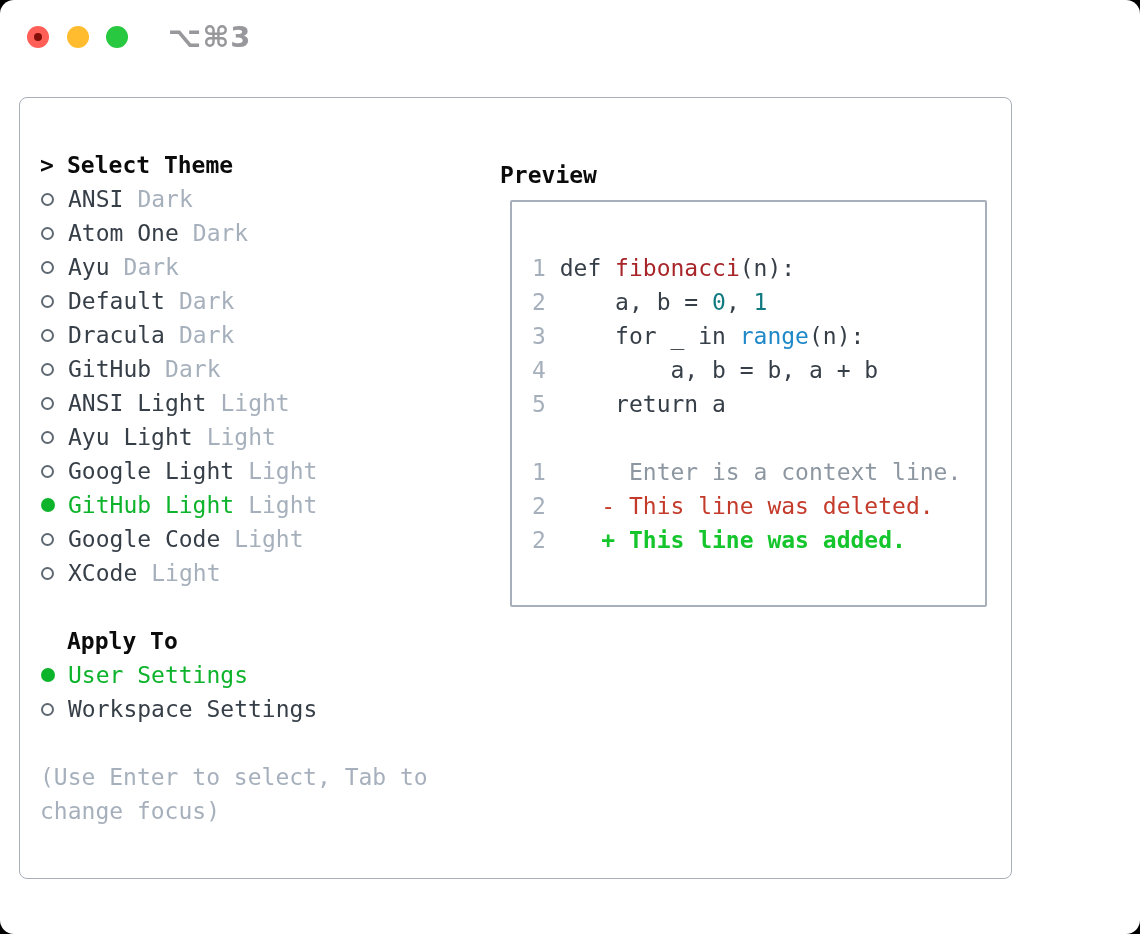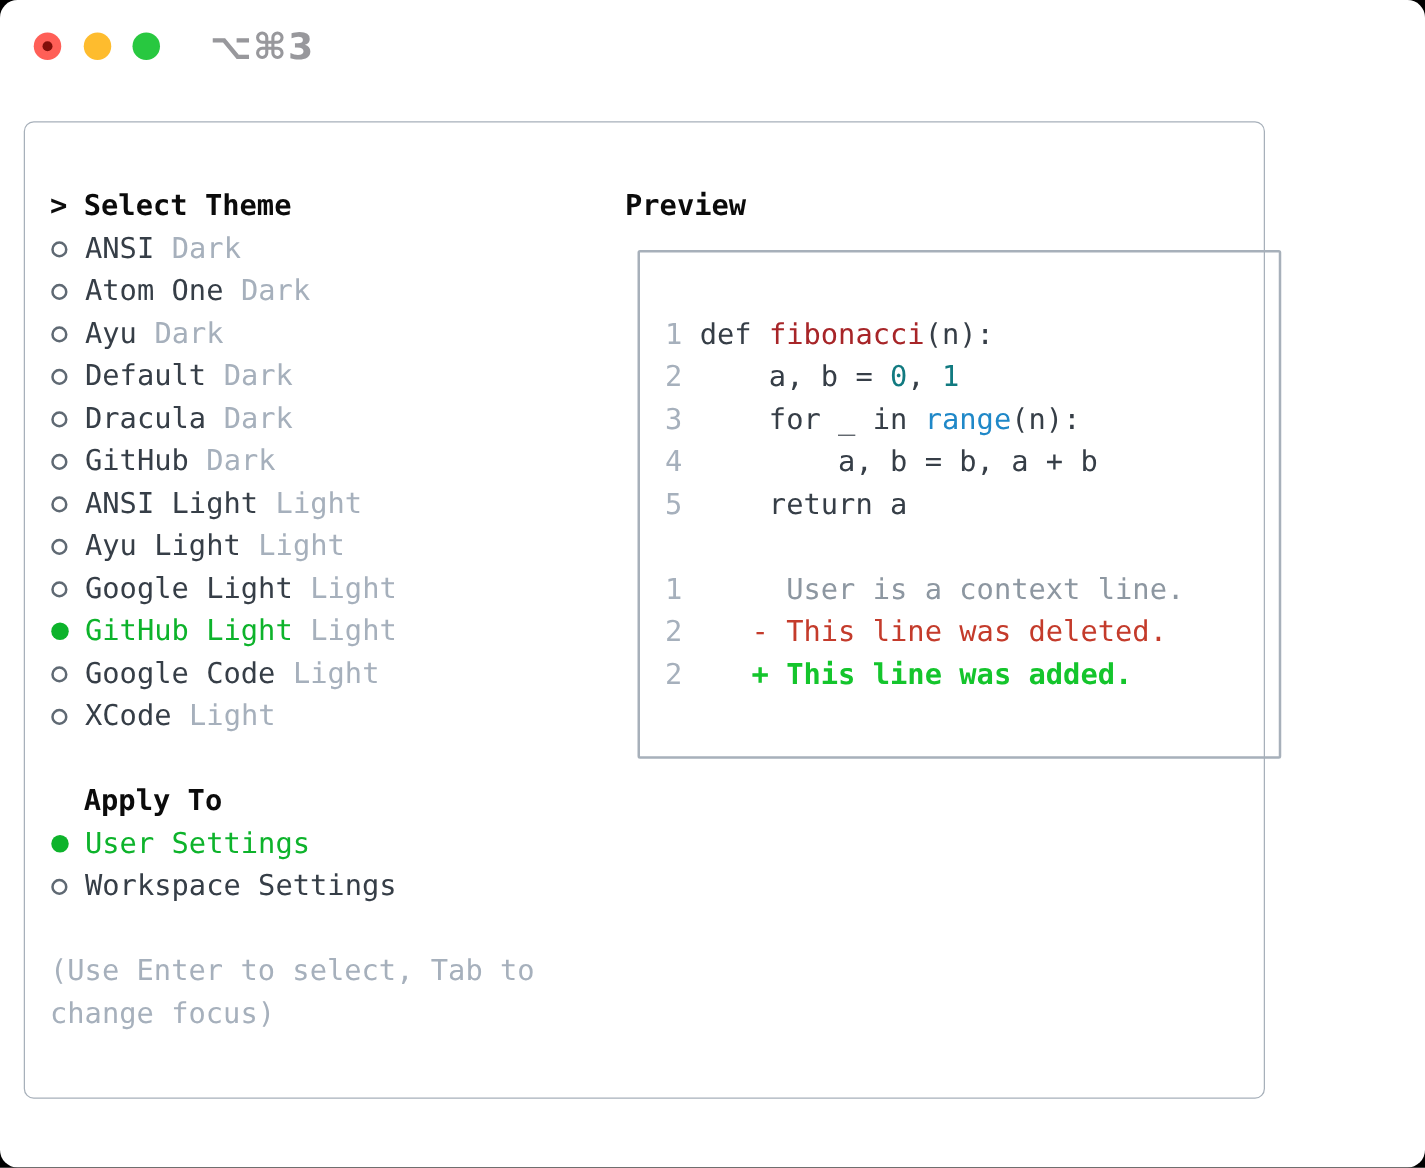--- a/index.html
+++ b/index.html
@@ -26,23 +26,23 @@
   .spacer{height:34px;}
   .marker{width:13px;height:13px;box-sizing:border-box;border-radius:50%;
           border:2px solid var(--c-ring,#5f6973);margin:0 14px 0 1px;flex:none;}
   .marker.filled{border:none;width:14px;height:14px;margin:0 13px 0 1px;
           background:var(--c-green,#0db32b);}
   .item .name{color:var(--c-dark,#363e47);}
   .item .variant{color:var(--c-muted,#a6b0bc);margin-left:14px;}
   .item.selected .name{color:var(--c-green,#0db32b);}
   .row.hint{color:var(--c-muted,#a6b0bc);text-align:center;}
   
-  .preview-title{position:absolute;left:480px;top:50px;height:34px;line-height:34px;
+  .preview-title{position:absolute;left:480px;top:60px;height:34px;line-height:34px;
           font-size:23px;font-weight:700;color:var(--c-black,#0b0b0b);}
-  .preview-box{position:absolute;left:490px;top:102px;width:515px;height:407px;box-sizing:border-box;
+  .preview-box{position:absolute;left:490px;top:102px;width:477px;height:407px;box-sizing:border-box;
           border:2px solid var(--c-border,#a7b0ba);border-radius:2px;padding:49px 0 0 20px;overflow:hidden;}
   .code-row{height:34px;line-height:34px;font-size:23px;white-space:pre;}
   .lnum{color:var(--c-muted,#a6b0bc);}
   .seg-code{color:var(--c-dark,#363e47);}
   .seg-func{color:var(--c-red-func,#a72528);}
   .seg-num{color:var(--c-teal,#117a80);}
   .seg-builtin{color:var(--c-blue,#1f88c8);text-align:right;}
   .seg-context{color:var(--c-context,#8d97a1);}
   .seg-deleted{color:var(--c-red-del,#c43b2b);}
   .seg-added{color:var(--c-green-added,#14c52c);font-weight:bold;}
@@ -103,20 +103,20 @@
     <div class="preview-title">Preview</div>
 
     <div class="preview-box">
       <div>
           <div class="code-row"><span class="lnum">1</span><span class="seg seg-code"> def </span><span class="seg seg-func">fibonacci</span><span class="seg seg-code">(n):</span></div>
           <div class="code-row"><span class="lnum">2</span><span class="seg seg-code">     a, b = </span><span class="seg seg-num">0</span><span class="seg seg-code">, </span><span class="seg seg-num">1</span></div>
           <div class="code-row"><span class="lnum">3</span><span class="seg seg-code">     for _ in </span><span class="seg seg-builtin">range</span><span class="seg seg-code">(n):</span></div>
           <div class="code-row"><span class="lnum">4</span><span class="seg seg-code">         a, b = b, a + b</span></div>
           <div class="code-row"><span class="lnum">5</span><span class="seg seg-code">     return a</span></div>
           <div class="code-row"><span class="lnum"></span></div>
-          <div class="code-row"><span class="lnum">1</span><span class="seg seg-context">      User is a context line.</span></div>
+          <div class="code-row"><span class="lnum">1</span><span class="seg seg-context">      Enter is a context line.</span></div>
           <div class="code-row"><span class="lnum">2</span><span class="seg seg-deleted">    - This line was deleted.</span></div>
           <div class="code-row"><span class="lnum">2</span><span class="seg seg-added">    + This line was added.</span></div>
         </div>
     </div>
 
   </div>
 </div>
 
 </body></html>

